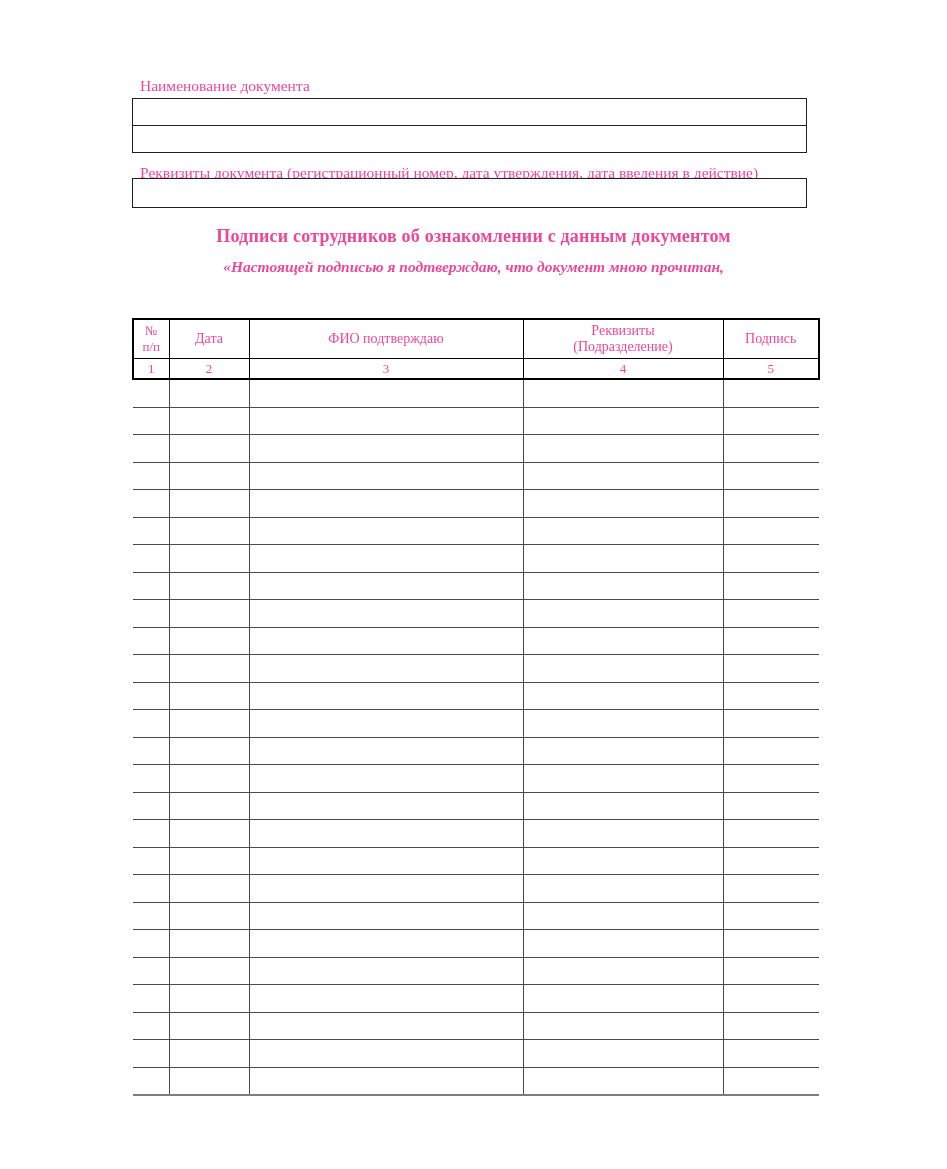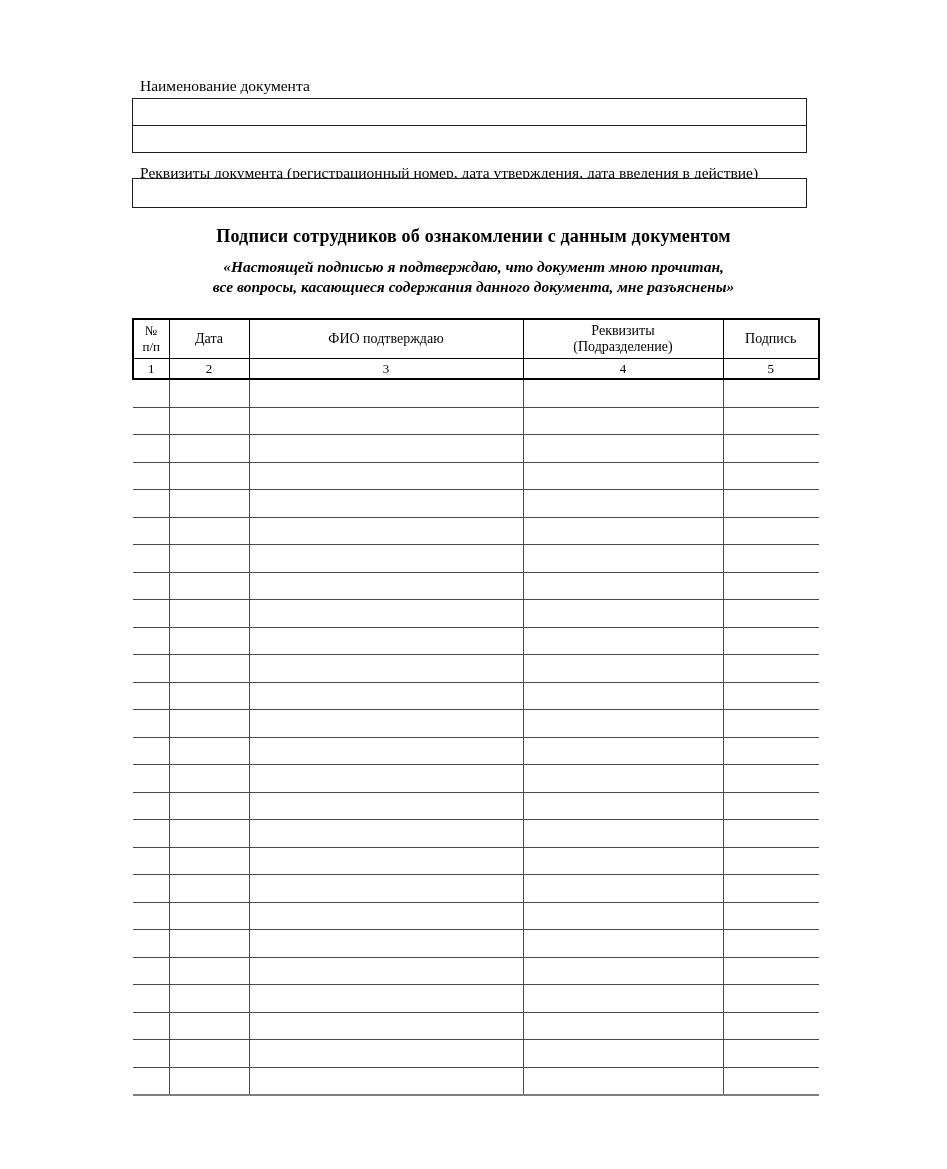--- a/index.html
+++ b/index.html
@@ -6,21 +6,21 @@
     margin: 0;
     padding: 0;
     background: #ffffff;
   }
   .page {
     position: relative;
     width: 947px;
     height: 1169px;
     background: #ffffff;
     font-family: "Liberation Serif", "DejaVu Serif", serif;
-    color: #000000;
+    color: #ec4899;
     overflow: hidden;
   }
   .field-label {
     position: absolute;
     left: 140px;
     font-size: 15.5px;
     line-height: 18px;
     white-space: nowrap;
   }
   .label-name      { top: 77px; }
@@ -120,21 +120,20 @@
   </div>
 
   <div class="field-label label-requisites">Реквизиты документа (регистрационный номер, дата утверждения, дата введения в действие)</div>
 
   <div class="write-box box-requisites"></div>
 
   <div class="section-title">Подписи сотрудников об ознакомлении с данным документом</div>
 
   <div class="ack-quote">
     <div>«Настоящей подписью я подтверждаю, что документ мною прочитан,</div>
-    <div>все вопросы, касающиеся содержания данного документа, мне разъяснены»</div>
   </div>
 
   <div class="table-wrap">
     <table class="sign-table">
       <colgroup>
         <col style="width:36px">
         <col style="width:80px">
         <col style="width:274px">
         <col style="width:200px">
         <col style="width:96px">

